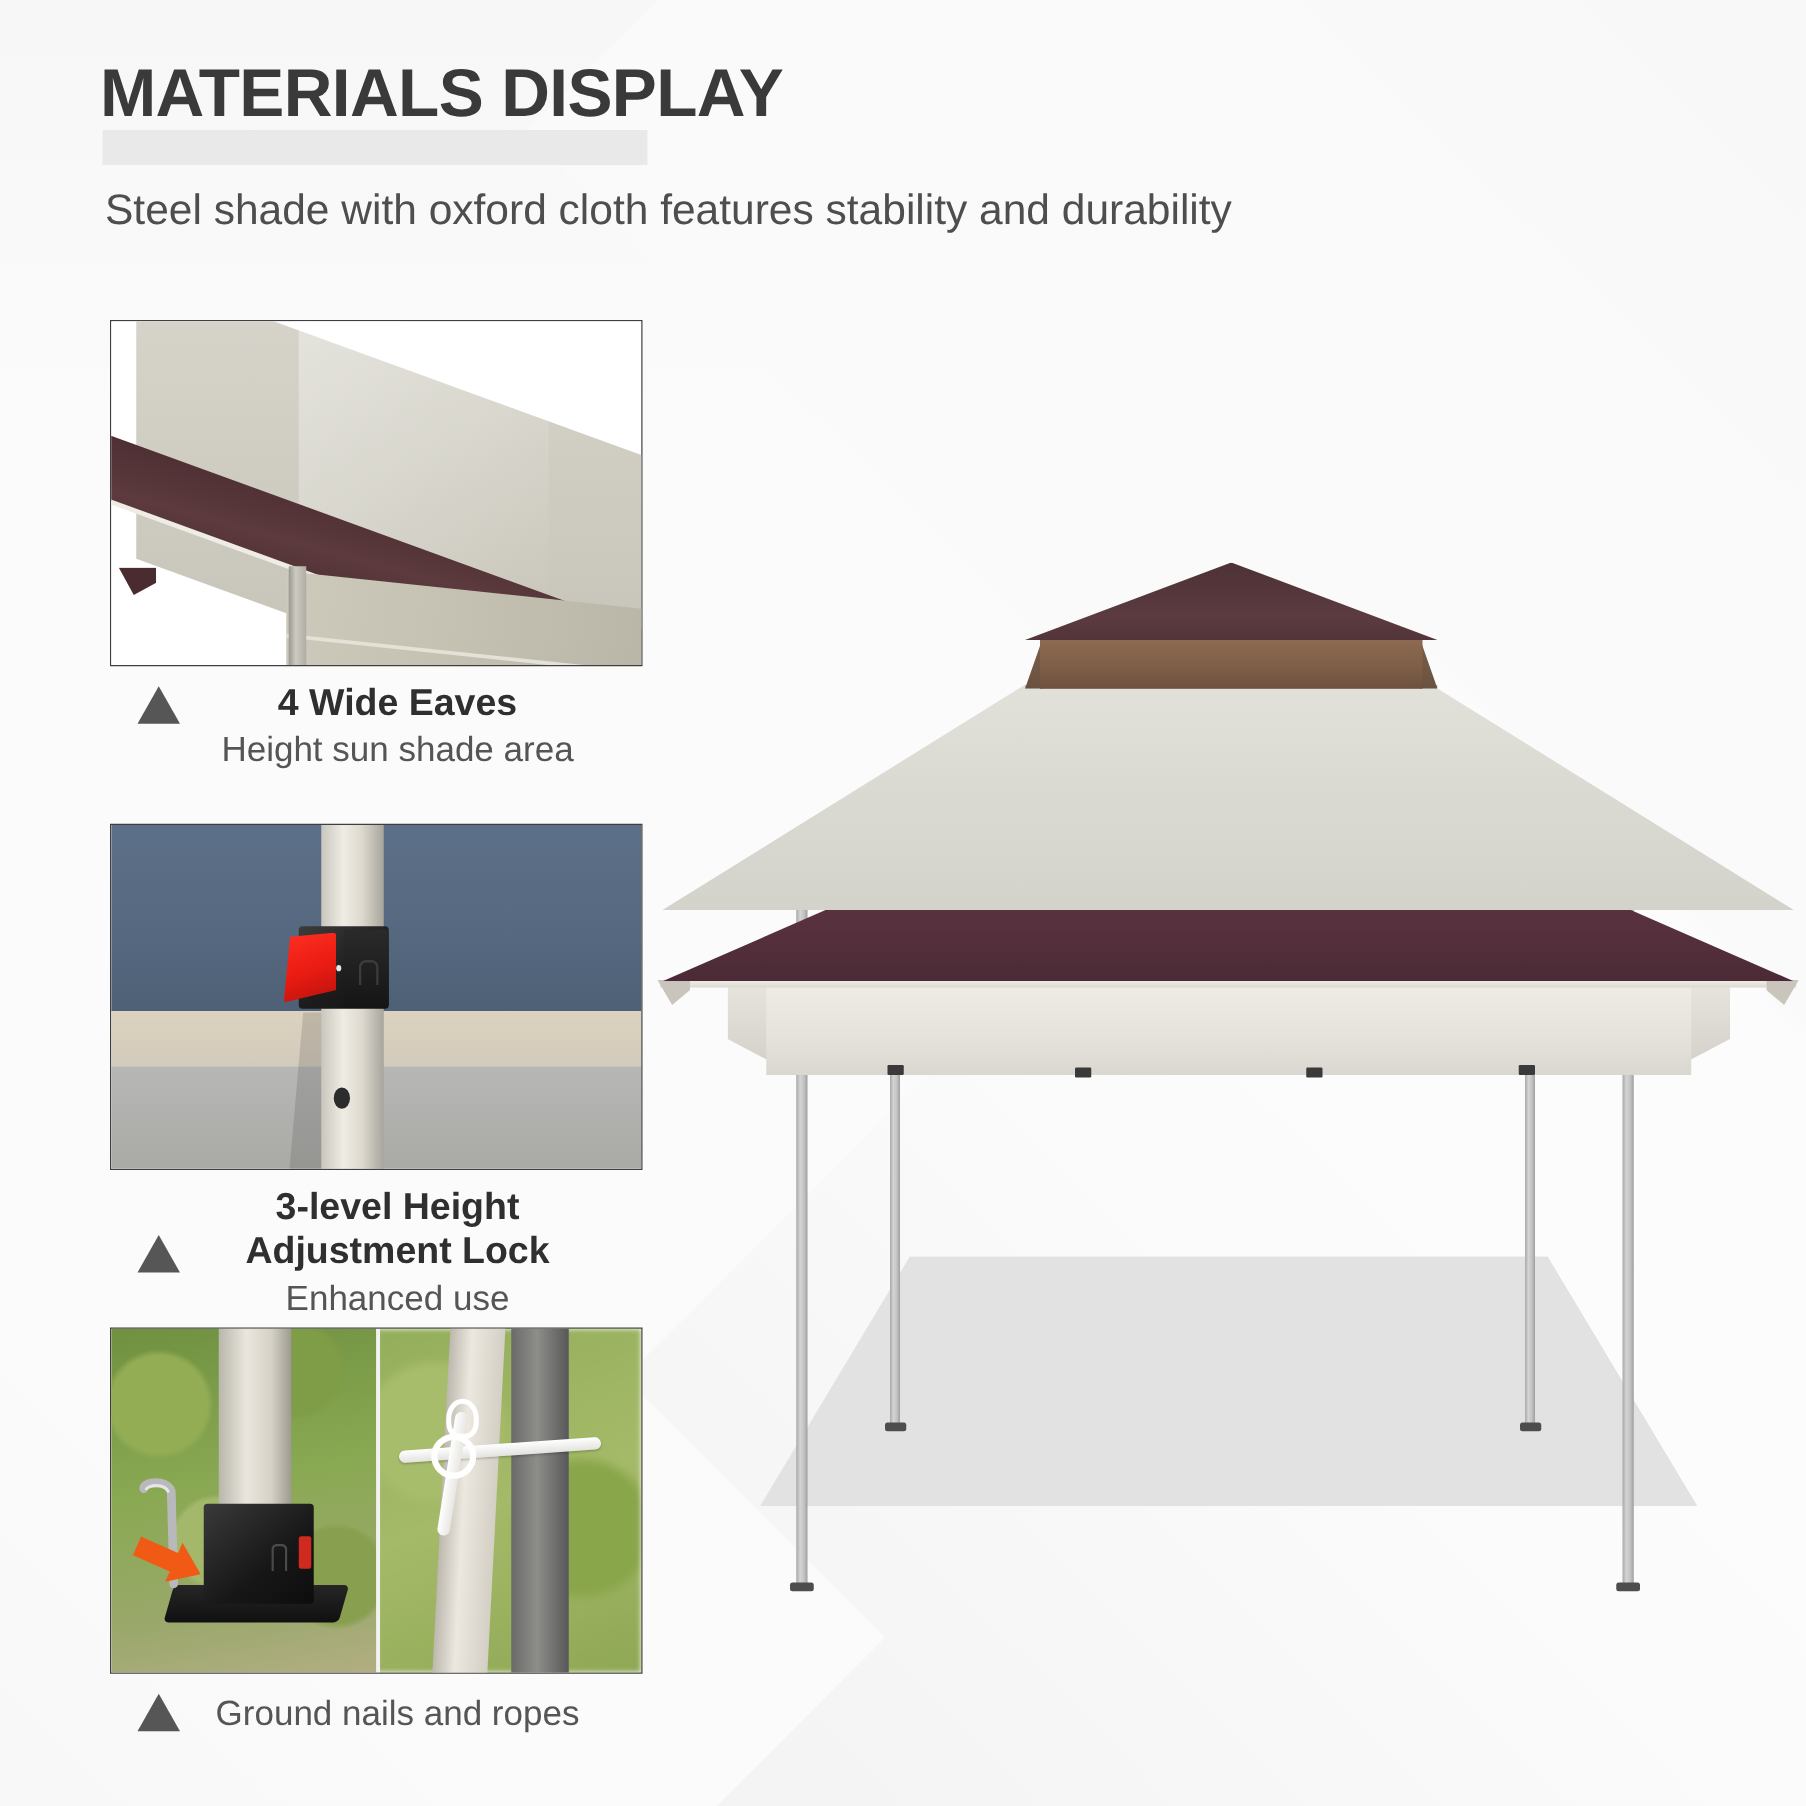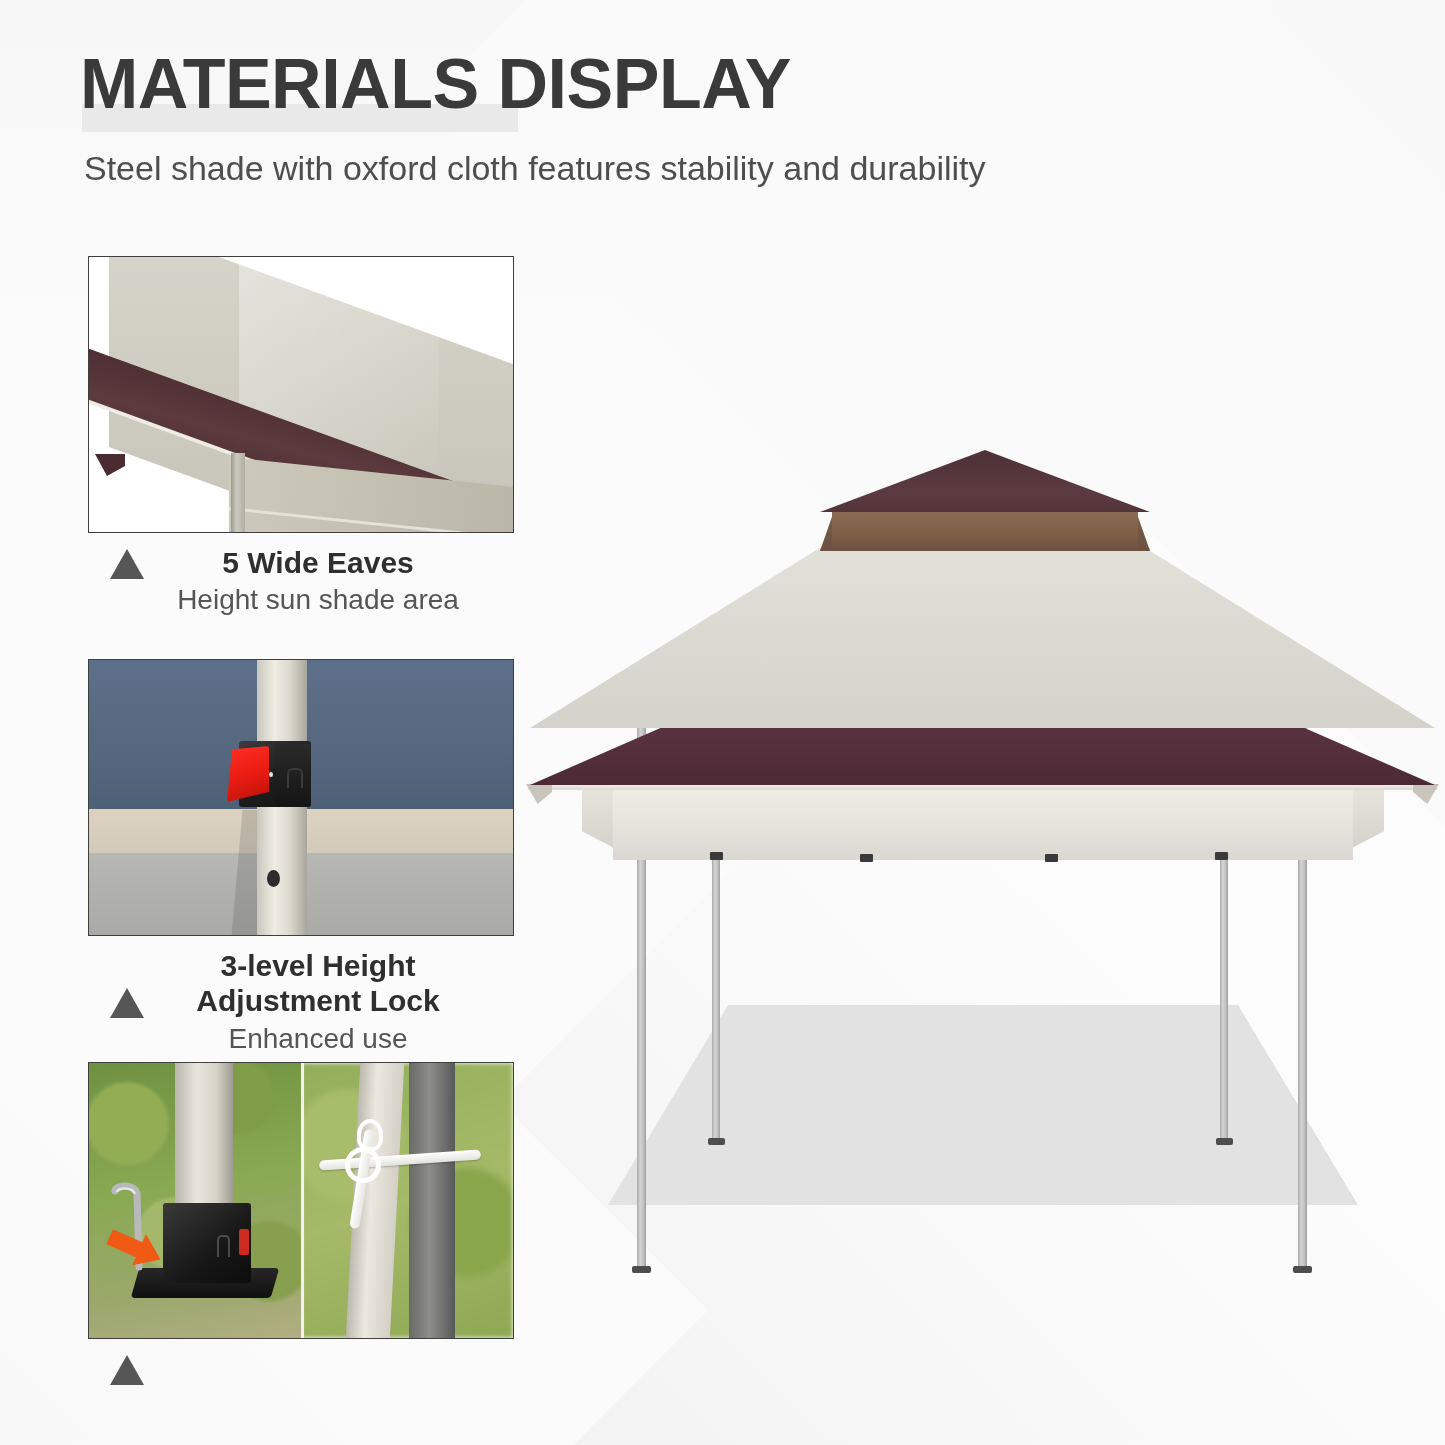--- a/index.html
+++ b/index.html
@@ -70,21 +70,21 @@
     left: 82px;
     top: 104px;
     width: 436px;
     height: 28px;
     background: #e9e9e9;
   }
   #page-title {
     position: absolute;
     left: 80px;
     top: 44px;
-    font-size: 70px;
+    font-size: 54px;
     font-weight: bold;
     color: #3a3a3a;
     letter-spacing: -0.5px;
     white-space: nowrap;
   }
   #page-subtitle {
     position: absolute;
     left: 84px;
     top: 149px;
     font-size: 34px;
@@ -580,21 +580,21 @@
         <div class="eave-piping"></div>
         <div class="eave-tip"></div>
         <div class="eave-valance"></div>
         <div class="eave-valance-line"></div>
         <div class="eave-pole"></div>
       </div>
     </div>
     <div class="caption">
       <div class="bullet-triangle" style="top:16px;"></div>
       <div class="caption-inner">
-        <div class="cap-title">5 Wide Eaves</div>
+        <div class="cap-title">4 Wide Eaves</div>
         <div class="cap-sub">Height sun shade area</div>
       </div>
     </div>
   </div>
 
   <div class="feature" style="top:637px;margin-top:22px;">
     <div class="thumb">
       <div class="lock-scene">
         <div class="lock-sky"></div>
         <div class="lock-ground-light"></div>
@@ -643,20 +643,21 @@
           <div class="stab-rope2"></div>
           <div class="stab-knot"></div>
           <div class="stab-knot-loop"></div>
         </div>
         <div class="stab-divider"></div>
       </div>
     </div>
     <div class="caption">
       <div class="bullet-triangle" style="top:16px;"></div>
       <div class="caption-inner">
+        <div class="cap-sub">Ground nails and ropes</div>
       </div>
     </div>
   </div>
 
   <div id="product">
 
     <div id="floor-shadow"></div>
 
     <div class="leg" style="left:192px; top:270px; width:8px; height:452px;"></div>
     <div class="leg" style="left:700px; top:270px; width:8px; height:452px;"></div>

